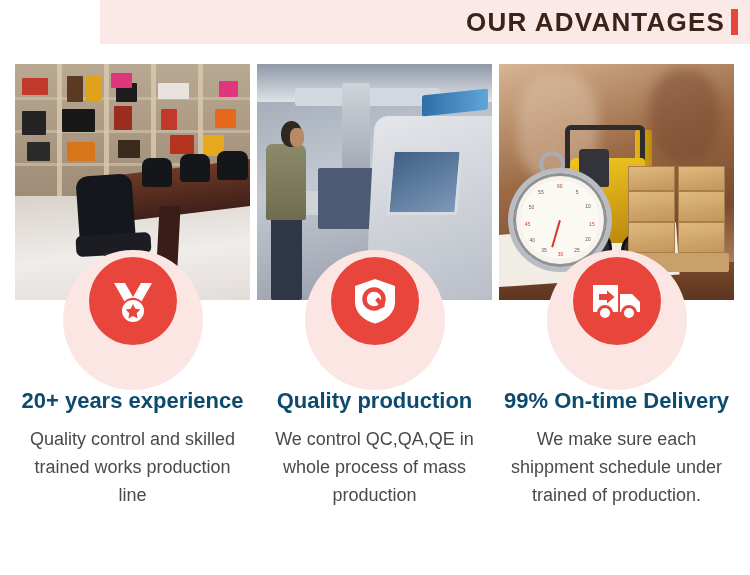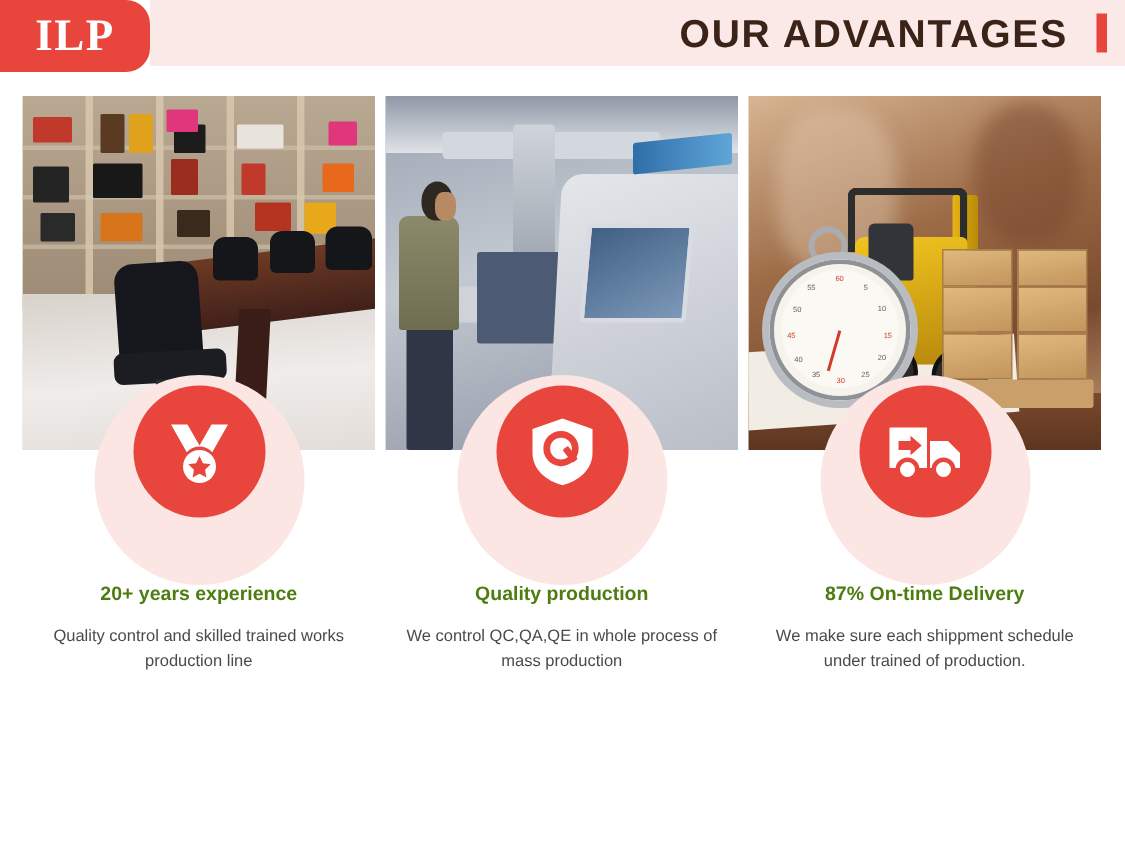--- a/index.html
+++ b/index.html
@@ -18,21 +18,21 @@
     border-top-right-radius:16px; border-bottom-right-radius:16px;
     display:flex; align-items:center; justify-content:center;
   }
   .logo-text {
     font-family:"Liberation Serif", serif;
     font-weight:bold; font-size:30px; color:#ffffff;
     letter-spacing:1px; line-height:1;
   }
   .header-title-wrap {
     position:absolute; right:12px; top:0; height:44px;
-    display:flex; align-items:center; gap:19px;
+    display:flex; align-items:center; gap:6px;
   }
   .header-title {
     font-size:26px; font-weight:bold; color:#3b2318;
     letter-spacing:1.2px; line-height:1;
   }
   .header-accent {
     width:7px; height:26px; background:#e8463c; display:block;
   }
 
   
@@ -60,25 +60,25 @@
     position:absolute; left:50%; top:-43px; transform:translateX(-50%);
     width:88px; height:88px; border-radius:50%;
     background:#e8463c;
     display:flex; align-items:center; justify-content:center;
   }
   .badge svg { display:block; }
 
   
   .card-text { text-align:center; padding:0 4px; }
   .card-title {
-    font-size:13px; font-weight:bold; color:#4d7c0f;
+    font-size:22px; font-weight:bold; color:#0c4a6e;
     line-height:1.2; margin-bottom:12px;
   }
   .card-desc {
-    font-size:11px; color:#4a4a4a; line-height:1.55;
+    font-size:18px; color:#4a4a4a; line-height:1.55;
   }
 
   
   
   .ph1 { background:#cdb9a4; }
   .ph1 .floor {
     position:absolute; left:0; right:0; bottom:0; height:44%;
     background:linear-gradient(175deg,#d9d2cb 0%,#efecea 55%,#e3ddd8 100%);
   }
   .ph1 .shelfwall {
@@ -255,23 +255,20 @@
   .ph3 .watch-tick {
     position:absolute; font-size:5px; color:#6a5a50;
     font-family:"Liberation Sans", sans-serif;
   }
 </style>
 </head>
 <body>
 
 <div class="header">
   <div class="header-band"></div>
-  <div class="logo-block">
-    <span class="logo-text">ILP</span>
-  </div>
   <div class="header-title-wrap">
     <span class="header-title">OUR ADVANTAGES</span>
     <span class="header-accent"></span>
   </div>
 </div>
 
 <div class="cards">
 
   <div class="card">
     <div class="photo">
@@ -417,18 +414,18 @@
           <path d="M1 3 H26 V30 H1 Z" fill="#ffffff"></path>
           <path d="M7 12 h8 V8.5 l7.5 6.5 -7.5 6.5 V18 h-8 Z" fill="#e8463c"></path>
           <path d="M28 12 H40 L48 20 V30 H28 Z" fill="#ffffff"></path>
           <circle cx="13" cy="31" r="6.5" fill="#ffffff" stroke="#e8463c" stroke-width="3"></circle>
           <circle cx="37" cy="31" r="6.5" fill="#ffffff" stroke="#e8463c" stroke-width="3"></circle>
         </svg>
       </div>
     </div>
 
     <div class="card-text">
-      <div class="card-title">87% On-time Delivery</div>
+      <div class="card-title">99% On-time Delivery</div>
       <div class="card-desc">We make sure each shippment schedule under trained of production.</div>
     </div>
   </div>
 
 </div>
 
 </body></html>

